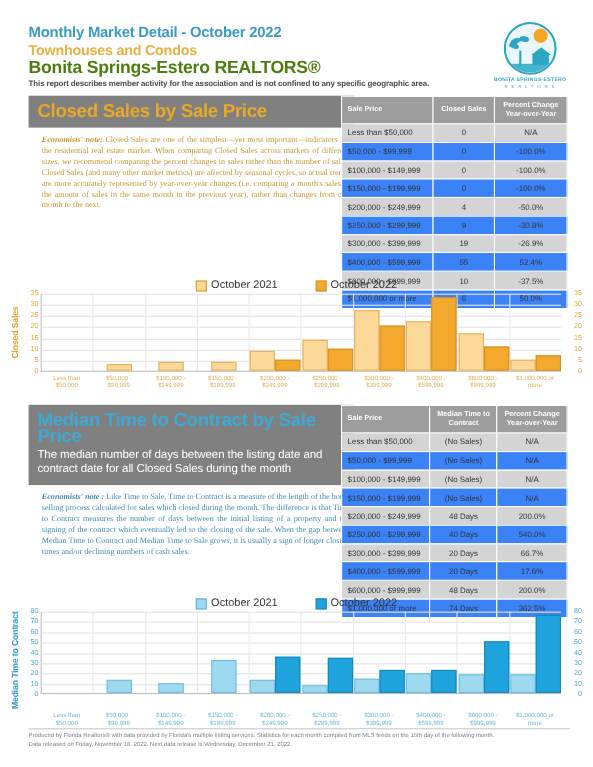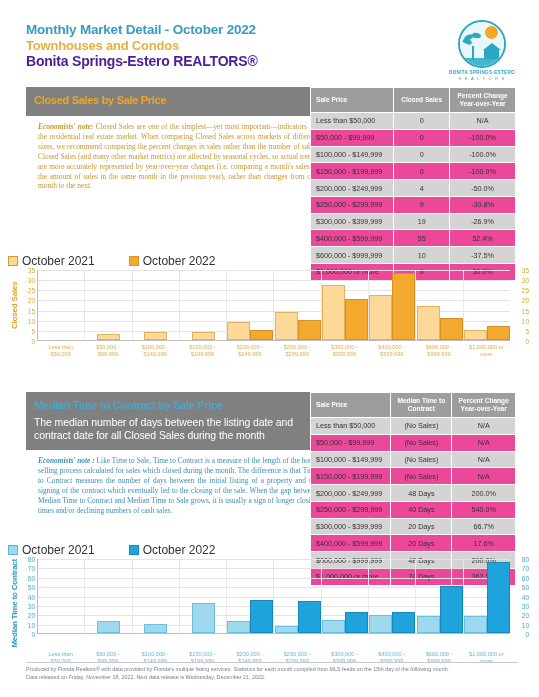--- a/index.html
+++ b/index.html
@@ -7,63 +7,63 @@
     width:539px;height:697px;background:#ffffff;
     font-family:"Liberation Sans", sans-serif;
     color:#333;overflow:hidden;position:relative;
   }
   .page{position:relative;width:539px;height:697px;padding:8px;box-sizing:border-box;}
 
   
   .header{position:absolute;left:26px;top:22px;width:490px;height:62px;}
   .hdr-title{font-size:13.5px;color:#3a9bc1;font-weight:bold;letter-spacing:-0.2px;line-height:15px;}
   .hdr-sub{font-size:13px;color:#e9b03c;font-weight:bold;letter-spacing:-0.2px;line-height:15px;margin-top:1px;}
-  .hdr-org{font-size:14px;color:#4c1d95;font-weight:bold;letter-spacing:-0.2px;line-height:15px;margin-top:1px;}
+  .hdr-org{font-size:16px;color:#4d7c0f;font-weight:bold;letter-spacing:-0.2px;line-height:15px;margin-top:1px;}
   .hdr-desc{font-size:7.2px;color:#4a4a4a;font-weight:bold;margin-top:2px;letter-spacing:-0.1px;}
 
   .logo{position:absolute;right:-2px;top:-2px;width:72px;height:62px;text-align:center;}
   .logo-circle{width:44px;height:44px;margin:0 auto;border-radius:50%;
      background:#ffffff;border:2.5px solid #2ba7c4;position:relative;overflow:hidden;}
   .logo-sky{position:absolute;left:0;top:0;right:0;bottom:0;background:#eaf7fa;}
   .logo-sun{position:absolute;right:6px;top:4px;width:13px;height:13px;border-radius:50%;background:#f5a623;}
   .logo-house{position:absolute;right:5px;bottom:7px;width:15px;height:10px;background:#2ba7c4;}
   .logo-roof{position:absolute;right:3px;bottom:16px;width:0;height:0;border-left:9.5px solid transparent;border-right:9.5px solid transparent;border-bottom:7px solid #2ba7c4;}
   .logo-trunk{position:absolute;left:12px;bottom:6px;width:2px;height:14px;background:#2ba7c4;}
   .logo-leaf{position:absolute;background:#2ba7c4;border-radius:50% 50% 50% 0;width:9px;height:5px;}
   .logo-water{position:absolute;left:0;right:0;bottom:0;height:8px;background:#2ba7c4;opacity:.85;}
   .logo-t1{font-size:4.6px;color:#2ba7c4;font-weight:bold;letter-spacing:.3px;margin-top:2px;}
   .logo-t2{font-size:4px;color:#2ba7c4;letter-spacing:1.2px;margin-top:1px;}
 
   
   .section{position:absolute;left:26px;}
   .panel{width:296px;}
   .panel-head{background:#808080;padding:6px 8px 8px 8px;box-sizing:border-box;}
-  .panel-title{font-size:11px;font-weight:bold;letter-spacing:-0.3px;line-height:15px;}
+  .panel-title{font-size:17px;font-weight:bold;letter-spacing:-0.3px;line-height:15px;}
   .panel-title.orange{color:#e9a827;}
   .panel-title.blue{color:#3fa9d4;}
   .panel-desc{font-size:10.5px;color:#ffffff;line-height:13px;margin-top:3px;letter-spacing:-0.1px;}
   .note{font-size:7.4px;line-height:9.9px;text-align:justify;padding:6px 4px 0 12px;
         font-family:"Liberation Serif", serif;}
   .note.orange{color:#c9952f;}
   .note.blue{color:#3c8cb5;}
   .note b{font-style:italic;font-weight:bold;}
 
   
   .tbl{position:absolute;right:0;border-collapse:collapse;width:206px;font-size:7.2px;}
   .tbl th{background:#9d9d9d;color:#ffffff;font-weight:bold;font-size:6.6px;
           padding:4px 5px;text-align:center;line-height:8px;border:1px solid #ffffff;}
   .tbl th.left{text-align:left;}
   .tbl td{padding:3.4px 5px;text-align:center;border:1px solid #ffffff;font-size:7.2px;color:#333;}
   .tbl td.left{text-align:left;}
   .tbl tr.odd td{background:#d4d4d4;}
-  .tbl tr.even td{background:#ec4899;}
+  .tbl tr.even td{background:#3b82f6;}
 
   
   .chart{position:absolute;left:8px;width:523px;}
-  .legend{display:flex;gap:34px;font-size:12px;margin-bottom:2px;}
+  .legend{display:flex;justify-content:center;gap:34px;font-size:10px;margin-bottom:2px;}
   .legend-item{display:flex;align-items:center;gap:4px;color:#333;}
   .sw{width:8px;height:8px;display:inline-block;border:1px solid #d59a2a;}
   .sw.l1o{background:#fcd999;}
   .sw.l2o{background:#f2a92e;border-color:#d59a2a;}
   .sw.l1b{background:#9fd9f0;border-color:#57b5dd;}
   .sw.l2b{background:#1fa3dc;border-color:#1788ba;}
   .plot-wrap{display:flex;align-items:stretch;}
   .yaxis-title{writing-mode:vertical-rl;transform:rotate(180deg);font-size:8px;font-weight:bold;
       display:flex;align-items:center;justify-content:center;width:12px;letter-spacing:-0.2px;}
   .yaxis-title.orange{color:#e0a12c;}
@@ -93,20 +93,21 @@
 </style>
 </head>
 <body>
 
 <div class="page">
 
   <div class="header">
     <div class="hdr-title">Monthly Market Detail - October 2022</div>
     <div class="hdr-sub">Townhouses and Condos</div>
     <div class="hdr-org">Bonita Springs-Estero REALTORS®</div>
+    <div class="hdr-desc">This report describes member activity for the association and is not confined to any specific geographic area.</div>
 
     <div class="logo">
       <div class="logo-circle">
         <div class="logo-sky"></div>
         <div class="logo-sun"></div>
         <div class="logo-roof"></div>
         <div class="logo-house"></div>
         <div class="logo-trunk"></div>
         <div class="logo-leaf" style="left:4px;bottom:26px;transform:rotate(-25deg);"></div>
         <div class="logo-leaf" style="left:12px;bottom:28px;transform:rotate(10deg);"></div>
@@ -314,21 +315,21 @@
           <div>$600,000 -</div>
           <div>$999,999</div>
         </div>
         <div class="xlab orange">
           <div>$1,000,000 or</div>
           <div>more</div>
         </div>
       </div>
   </div>
 
-  <div class="section" style="top:392px;width:490px;">
+  <div class="section" style="top:368px;width:490px;">
     <div class="panel">
       <div class="panel-head">
         <div class="panel-title blue">Median Time to Contract by Sale Price</div>
         <div class="panel-desc">The median number of days between the listing date and contract date for all Closed Sales during the month</div>
       </div>
       <div class="note blue">
         <b>Economists' note :</b>
         <span>Like Time to Sale, Time to Contract is a measure of the length of the home selling process calculated for sales which closed during the month. The difference is that Time to Contract measures the number of days between the initial listing of a property and the signing of the contract which eventually led to the closing of the sale. When the gap between Median Time to Contract and Median Time to Sale grows, it is usually a sign of longer closing times and/or declining numbers of cash sales.</span>
       </div>
     </div>

